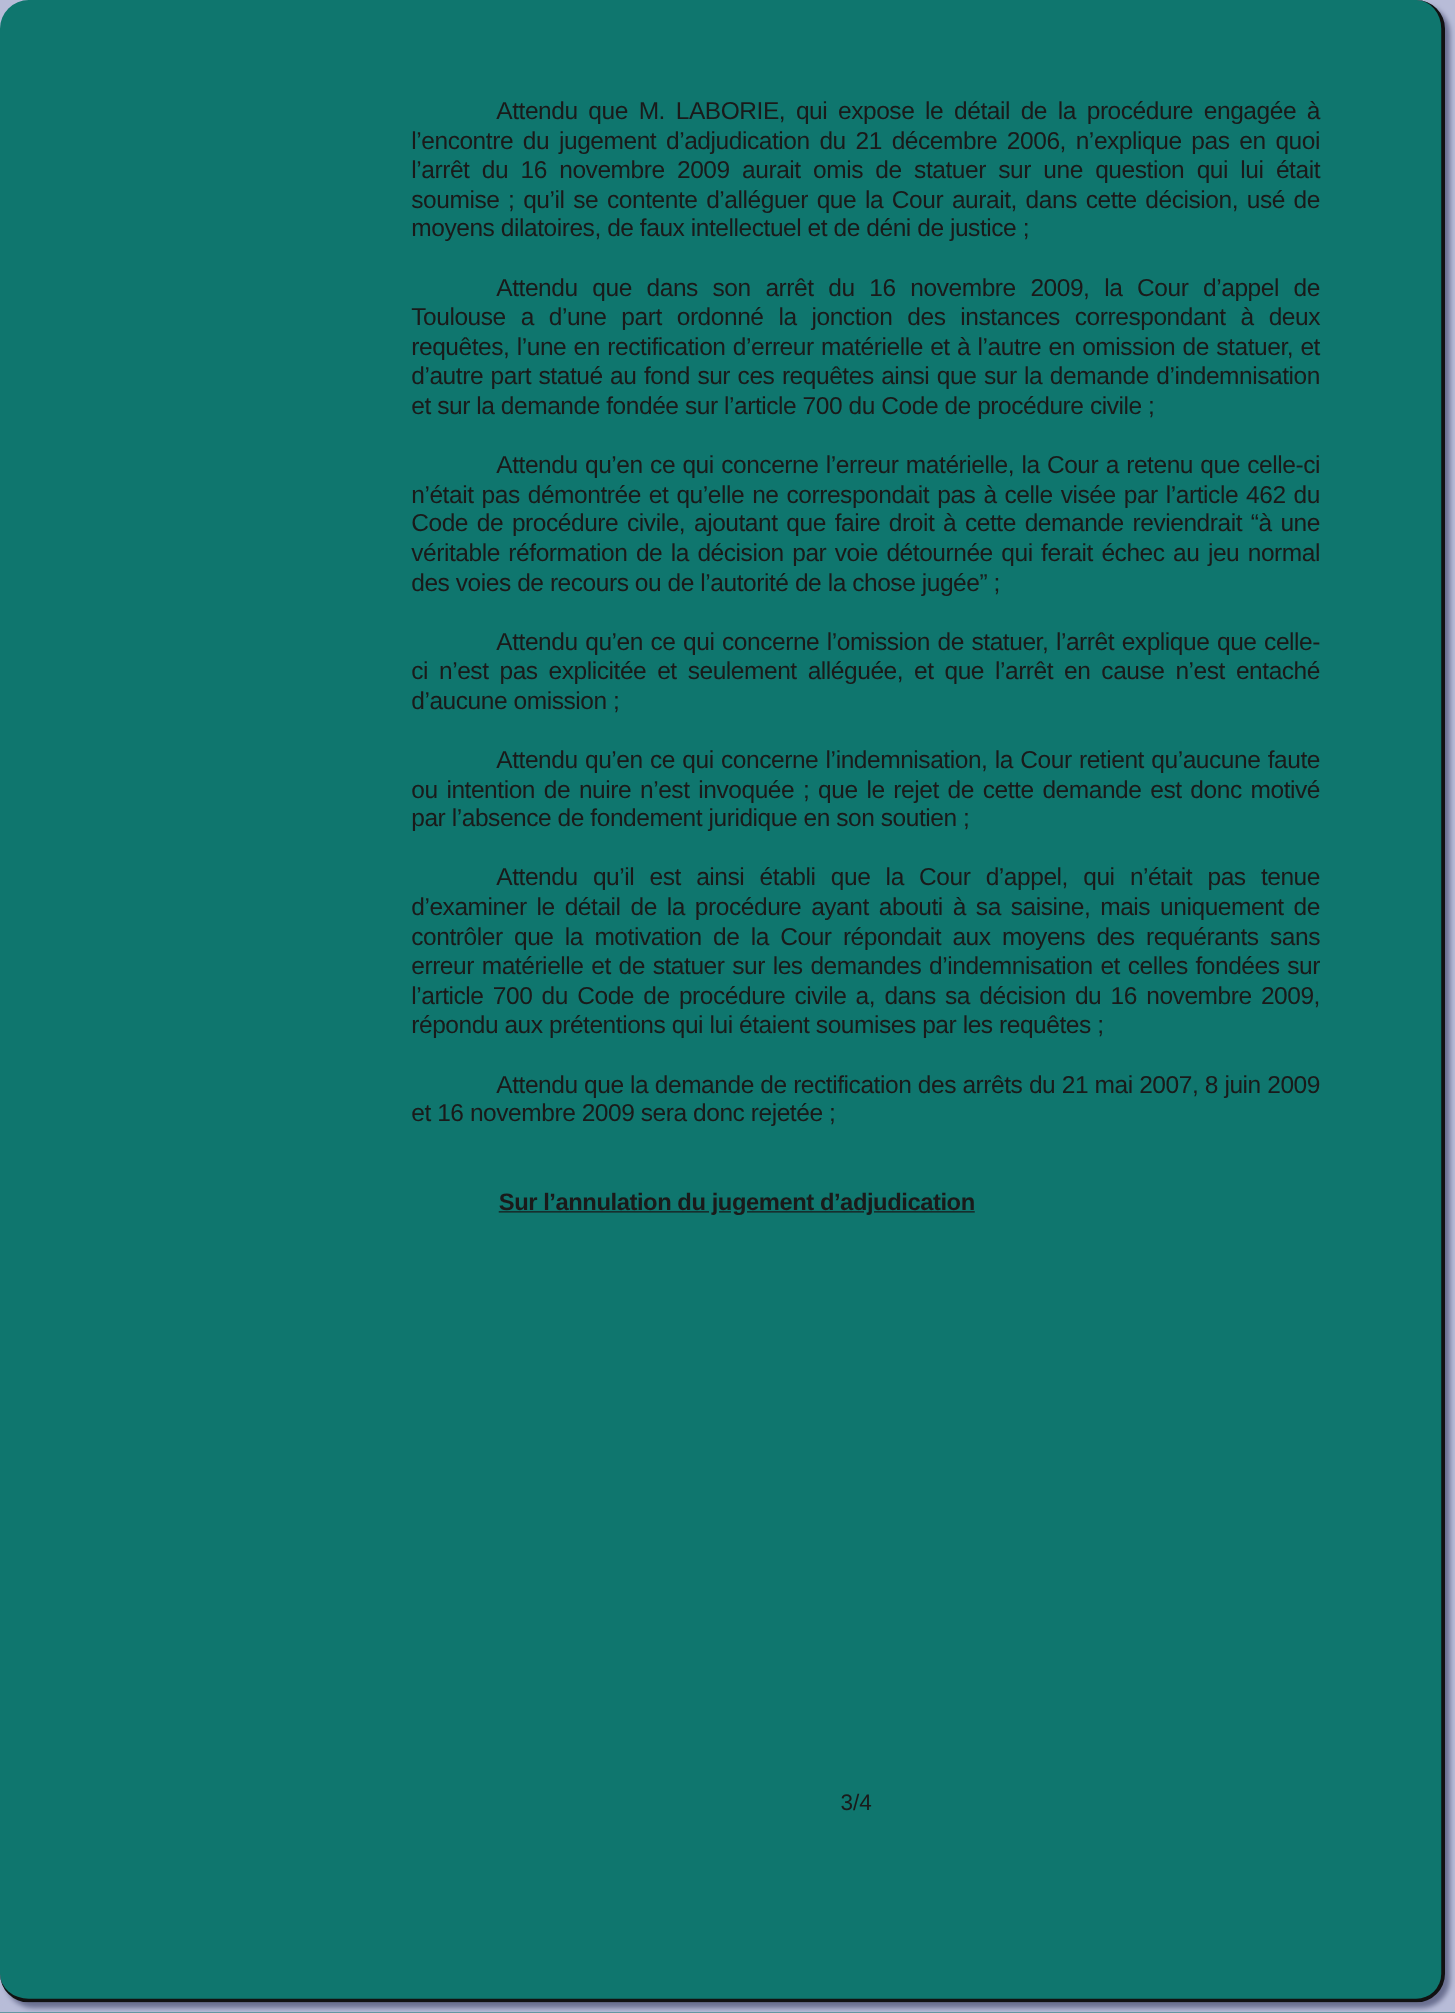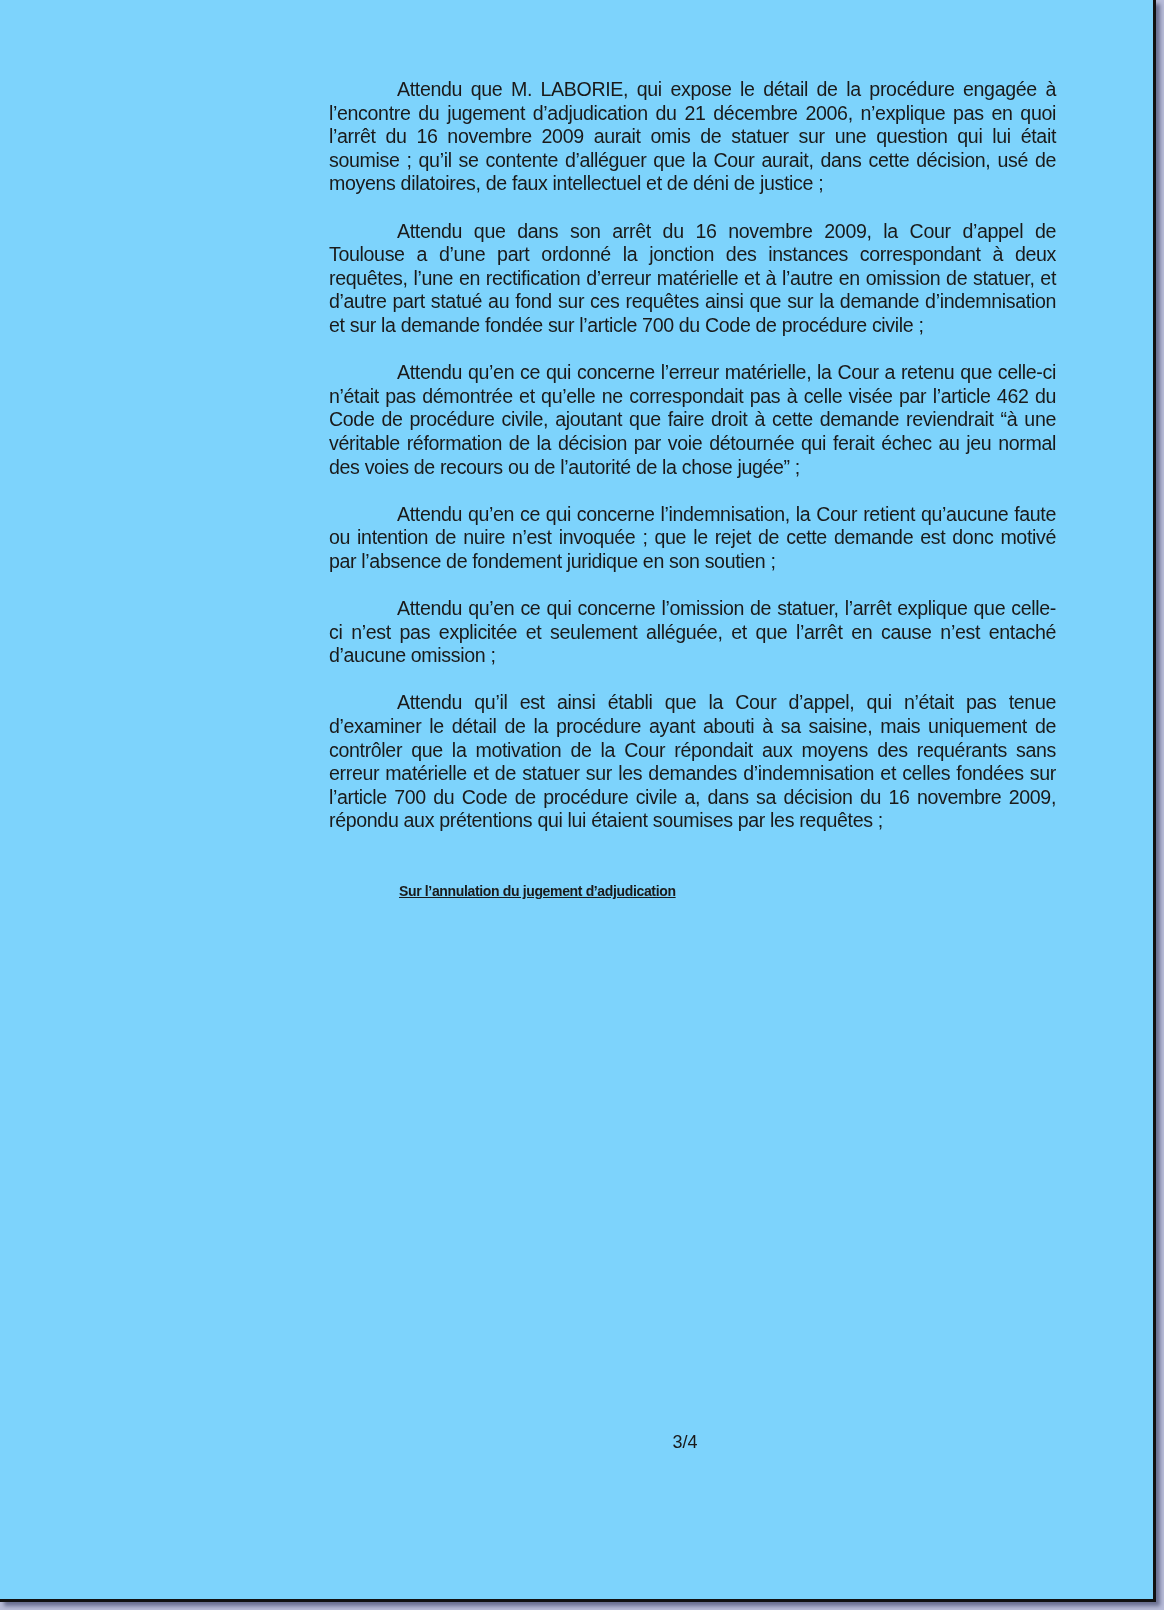--- a/index.html
+++ b/index.html
@@ -4,58 +4,60 @@
 <style>
   html, body { margin: 0; padding: 0; }
   body {
     width: 1164px; height: 1610px; position: relative; overflow: hidden;
     background: #b8bcd8;
     font-family: "Liberation Sans", sans-serif;
   }
   .page {
     position: absolute; left: 0; top: 0;
     width: 1153px; height: 1599px;
-    background: #7dd3fc;
+    background: #0f766e;
     border-right: 3px solid #111;
     border-bottom: 3px solid #111;
     box-shadow: 4px 4px 4px #6a6f90;
+    border-radius: 23px;
   }
   .body-text {
     position: absolute; left: 329px; top: 78px; width: 727px;
     color: #1a1a1a;
     font-size: 19.6px;
     line-height: 23.6px;
     letter-spacing: -0.35px;
   }
   .para {
     margin: 0 0 23.6px 0;
     text-align: justify;
     text-indent: 68px;
   }
   .heading {
     margin: 47px 0 14px 70px;
     font-weight: bold;
     text-decoration: underline;
-    font-size: 14px;
+    font-size: 19px;
   }
   .page-number {
     position: absolute; left: 0; width: 1370px; top: 1432px;
     text-align: center; font-size: 18px; color: #1a1a1a;
   }
 </style>
 </head>
 <body>
 
 <div class="page">
   <div class="body-text">
     <p class="para">Attendu que M. LABORIE, qui expose le détail de la procédure engagée à l’encontre du jugement d’adjudication du 21 décembre 2006, n’explique pas en quoi l’arrêt du 16 novembre 2009 aurait omis de statuer sur une question qui lui était soumise ; qu’il se contente  d’alléguer que la Cour aurait, dans cette décision, usé de moyens dilatoires, de faux intellectuel et de déni de justice ;</p>
     <p class="para">Attendu que dans son arrêt du 16 novembre 2009, la Cour d’appel de Toulouse a d’une part ordonné la jonction des instances correspondant à deux requêtes, l’une en rectification d’erreur matérielle et à l’autre en omission de statuer, et d’autre part statué au fond sur ces requêtes ainsi que sur la demande d’indemnisation et sur la demande fondée sur l’article 700 du Code de procédure civile ;</p>
     <p class="para">Attendu qu’en ce qui concerne l’erreur matérielle, la Cour a retenu que celle-ci n’était pas démontrée et qu’elle ne correspondait pas à celle visée par l’article 462 du Code de procédure civile, ajoutant que faire droit à cette demande reviendrait “à une véritable réformation de la décision par voie détournée qui ferait échec au jeu normal des voies de recours ou de l’autorité de la chose jugée” ;</p>
+    <p class="para">Attendu qu’en ce qui concerne l’omission de statuer, l’arrêt explique que celle-ci n’est pas explicitée et seulement alléguée, et que l’arrêt en cause n’est entaché d’aucune omission ;</p>
     <p class="para">Attendu qu’en ce qui concerne l’indemnisation, la Cour retient qu’aucune faute ou intention de nuire n’est invoquée ; que le rejet de cette demande est donc motivé par l’absence de fondement juridique en son soutien ;</p>
-    <p class="para">Attendu qu’en ce qui concerne l’omission de statuer, l’arrêt explique que celle-ci n’est pas explicitée et seulement alléguée, et que l’arrêt en cause n’est entaché d’aucune omission ;</p>
     <p class="para">Attendu qu’il est ainsi établi que la Cour d’appel, qui n’était pas tenue d’examiner le détail de la procédure ayant abouti à sa saisine, mais uniquement de contrôler que la motivation de la Cour répondait aux moyens des requérants sans erreur matérielle et de statuer sur les demandes d’indemnisation et celles fondées sur l’article 700 du Code de procédure civile a, dans sa décision du 16 novembre 2009, répondu aux prétentions qui lui étaient soumises par les requêtes ;</p>
+    <p class="para">Attendu que la demande de rectification des arrêts du 21 mai 2007, 8 juin 2009 et 16 novembre 2009 sera donc rejetée ;</p>
 
     <div class="heading">Sur l’annulation du jugement d’adjudication</div>
 
   </div>
 
   <div class="page-number">3/4</div>
 </div>
 
 </body></html>

